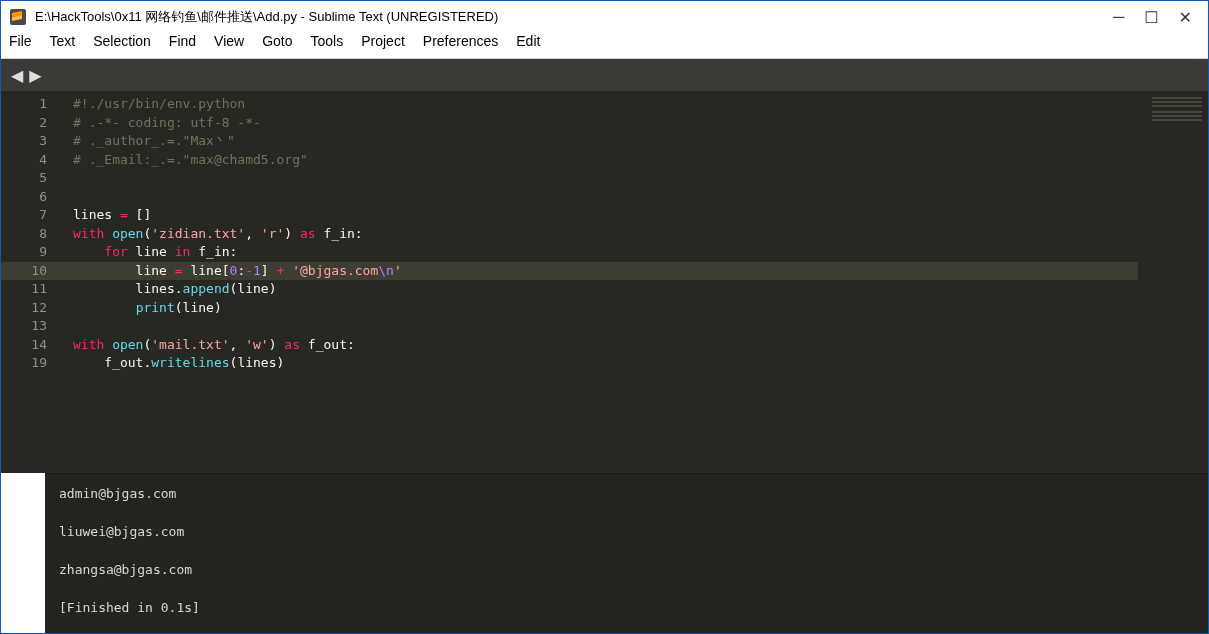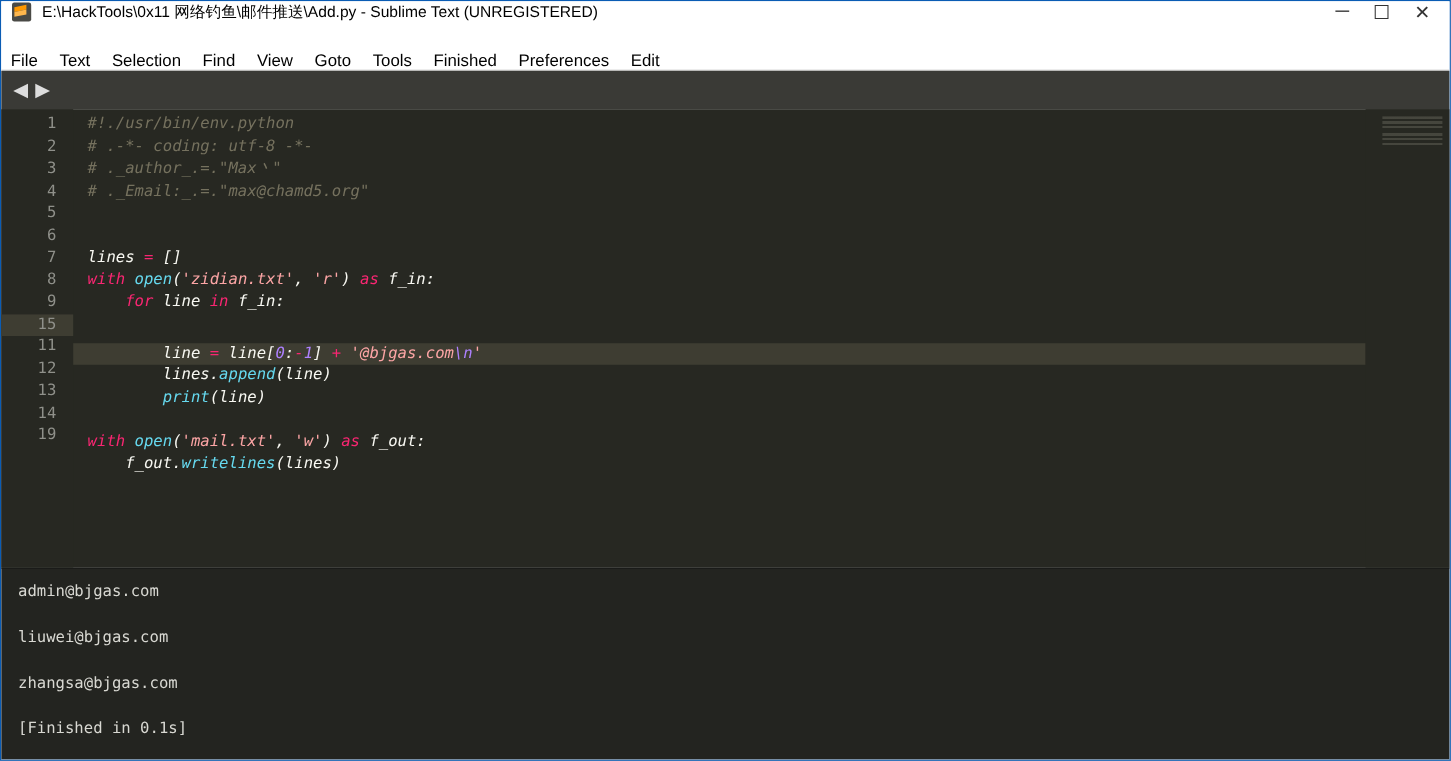--- a/index.html
+++ b/index.html
@@ -12,20 +12,21 @@
   background: #ffffff;
   width: 1209px;
   height: 634px;
   overflow: hidden;
   border: 1px solid #0a5cb4;
 }
 .titlebar {
   height: 32px;
   background: #ffffff;
   display: flex;
+  align-items: center;
   padding: 0 8px;
   font-size: 13px;
   color: #000;
 }
 .titlebar .app-icon {
   width: 18px;
   height: 18px;
   margin-right: 8px;
   display: inline-block;
 }
@@ -39,21 +40,21 @@
 }
 .titlebar .window-controls span {
   font-size: 16px;
   color: #333;
   cursor: default;
 }
 .menubar {
   height: 26px;
   background: #ffffff;
   display: flex;
-  align-items: flex-end;
+  align-items: flex-start;
   padding: 0 8px;
   font-size: 14px;
   color: #000;
   gap: 18px;
   border-bottom: 1px solid #d0d0d0;
 }
 .menubar .menu-item {
   cursor: default;
 }
 .tabbar {
@@ -117,27 +118,25 @@
   padding-top: 4px;
   padding-left: 12px;
   font-family: Consolas, monospace;
   font-size: 13px;
   line-height: 18.5px;
   color: #f8f8f2;
   white-space: pre;
 }
 .code .line {
   height: 18.5px;
-  font-style: italic;
 }
 .code .line.current {
   background: #3e3d32;
   margin-left: -12px;
   padding-left: 12px;
-  margin-top: 24px;
 }
 .minimap {
   width: 70px;
   background: #272822;
   position: relative;
 }
 .minimap .thumb {
   position: absolute;
   top: 6px;
   right: 6px;
@@ -156,20 +155,21 @@
 .console {
   height: 160px;
   background: #232420;
   color: #d8d8d2;
   font-family: Consolas, monospace;
   font-size: 13px;
   padding: 10px 14px;
   border-top: 1px solid #1a1a18;
   line-height: 19px;
   white-space: pre;
+  margin-left: 44px;
 }
 
 
 .c-comment { color: #75715e; }
 .c-keyword { color: #f92672; }
 .c-builtin { color: #66d9ef; }
 .c-string  { color: #fca5a5; }
 .c-number  { color: #ae81ff; }
 .c-default { color: #f8f8f2; }
 .c-escape  { color: #ae81ff; }
@@ -195,21 +195,21 @@
 </div>
 
 <div class="menubar">
   <span class="menu-item">File</span>
   <span class="menu-item">Text</span>
   <span class="menu-item">Selection</span>
   <span class="menu-item">Find</span>
   <span class="menu-item">View</span>
   <span class="menu-item">Goto</span>
   <span class="menu-item">Tools</span>
-  <span class="menu-item">Finished</span>
+  <span class="menu-item">Project</span>
   <span class="menu-item">Preferences</span>
   <span class="menu-item">Edit</span>
 </div>
 
 <div class="tabbar">
   <div class="nav-arrows">
     <span>◀</span>
     <span>▶</span>
   </div>
 </div>
@@ -218,21 +218,21 @@
   <div class="gutter" id="gutter">
       <div class="ln">1</div>
       <div class="ln">2</div>
       <div class="ln">3</div>
       <div class="ln">4</div>
       <div class="ln">5</div>
       <div class="ln">6</div>
       <div class="ln">7</div>
       <div class="ln">8</div>
       <div class="ln">9</div>
-      <div class="ln current">15</div>
+      <div class="ln current">10</div>
       <div class="ln">11</div>
       <div class="ln">12</div>
       <div class="ln">13</div>
       <div class="ln">14</div>
       <div class="ln">19</div>
     </div>
   <div class="code" id="code"><div class="line"><span class="c-comment">#!./usr/bin/env.python</span></div><div class="line"><span class="c-comment"># .-*- coding: utf-8 -*-</span></div><div class="line"><span class="c-comment"># ._author_.=."Max丶"</span></div><div class="line"><span class="c-comment"># ._Email:_.=."max@chamd5.org"</span></div><div class="line">&nbsp;</div><div class="line">&nbsp;</div><div class="line"><span class="c-default">lines </span><span class="c-keyword">=</span><span class="c-default"> []</span></div><div class="line"><span class="c-keyword">with</span><span class="c-default"> </span><span class="c-builtin">open</span><span class="c-default">(</span><span class="c-string">'zidian.txt'</span><span class="c-default">, </span><span class="c-string">'r'</span><span class="c-default">) </span><span class="c-keyword">as</span><span class="c-default"> f_in:</span></div><div class="line"><span class="c-default">    </span><span class="c-keyword">for</span><span class="c-default"> line </span><span class="c-keyword">in</span><span class="c-default"> f_in:</span></div><div class="line current"><span class="c-default">        line </span><span class="c-keyword">=</span><span class="c-default"> line[</span><span class="c-number">0</span><span class="c-default">:</span><span class="c-keyword">-</span><span class="c-number">1</span><span class="c-default">] </span><span class="c-keyword">+</span><span class="c-default"> </span><span class="c-string">'@bjgas.com</span><span class="c-escape">\n</span><span class="c-string">'</span></div><div class="line"><span class="c-default">        lines.</span><span class="c-builtin">append</span><span class="c-default">(line)</span></div><div class="line"><span class="c-default">        </span><span class="c-builtin">print</span><span class="c-default">(line)</span></div><div class="line">&nbsp;</div><div class="line"><span class="c-keyword">with</span><span class="c-default"> </span><span class="c-builtin">open</span><span class="c-default">(</span><span class="c-string">'mail.txt'</span><span class="c-default">, </span><span class="c-string">'w'</span><span class="c-default">) </span><span class="c-keyword">as</span><span class="c-default"> f_out:</span></div><div class="line"><span class="c-default">    f_out.</span><span class="c-builtin">writelines</span><span class="c-default">(lines)</span></div></div>
   <div class="minimap">
     <div class="thumb"></div>
   </div>

